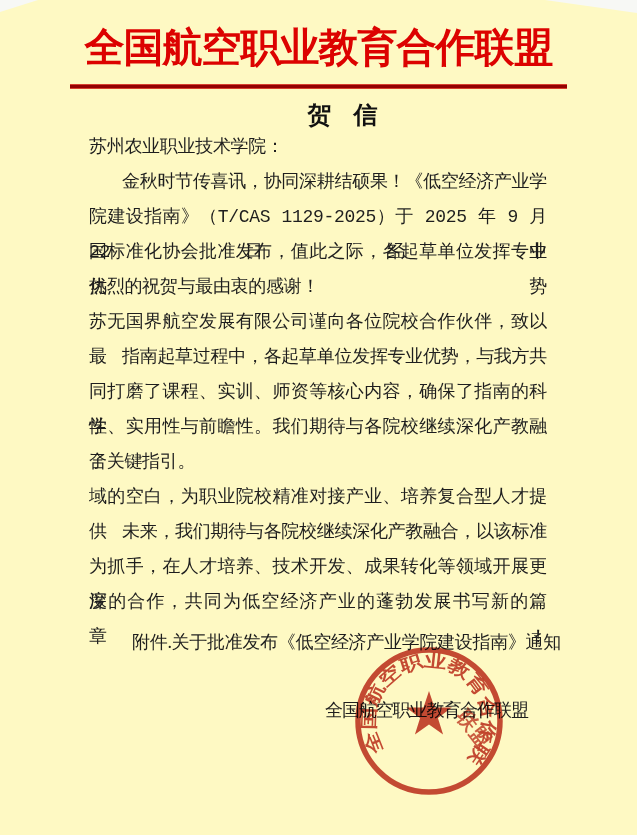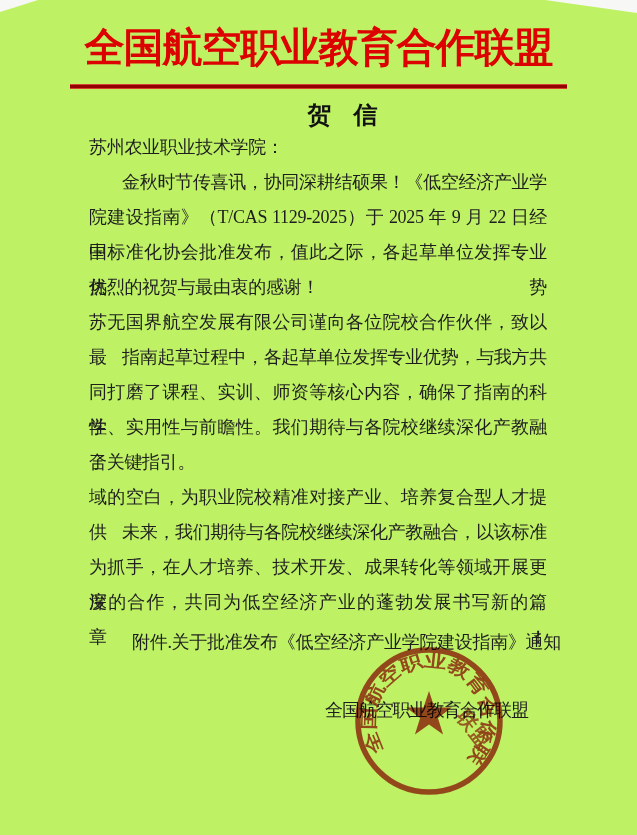--- a/index.html
+++ b/index.html
@@ -1,19 +1,19 @@
 <!DOCTYPE html>
 <html><head>
 <meta charset="utf-8">
 <style>
   html,body{margin:0;padding:0;}
   .page{
     position:relative;
     width:637px;height:835px;
-    background:#bef264;
+    background:#fef9c3;
     overflow:hidden;
     font-family:"Liberation Serif","DejaVu Serif",serif;
     color:#1e1e1e;
   }
   
   .corner{position:absolute;top:0;background:#f7f8f5;}
   .corner.left{left:0;width:38px;height:12px;clip-path:polygon(0 0,100% 0,0 100%);}
   .corner.right{right:0;width:92px;height:13px;clip-path:polygon(0 0,100% 0,100% 100%);}
 
   .org-title{
@@ -38,20 +38,21 @@
     padding-left:24px;
   }
   .body{
     position:absolute;left:89px;top:130px;width:458px;
     font-size:18px;line-height:35px;
     letter-spacing:-0.3px;
   }
   .body .line{
     height:35px;white-space:nowrap;
     text-align:left;
+    font-family:Liberation Mono, monospace;
   }
   .body .line.stretch{
     white-space:normal;
     text-align:justify;
     text-align-last:justify;
   }
   .body .line.indent{padding-left:33px;}
   .body .line.indent.stretch{width:425px;}
   .attachment{
     position:absolute;left:132px;top:625px;

